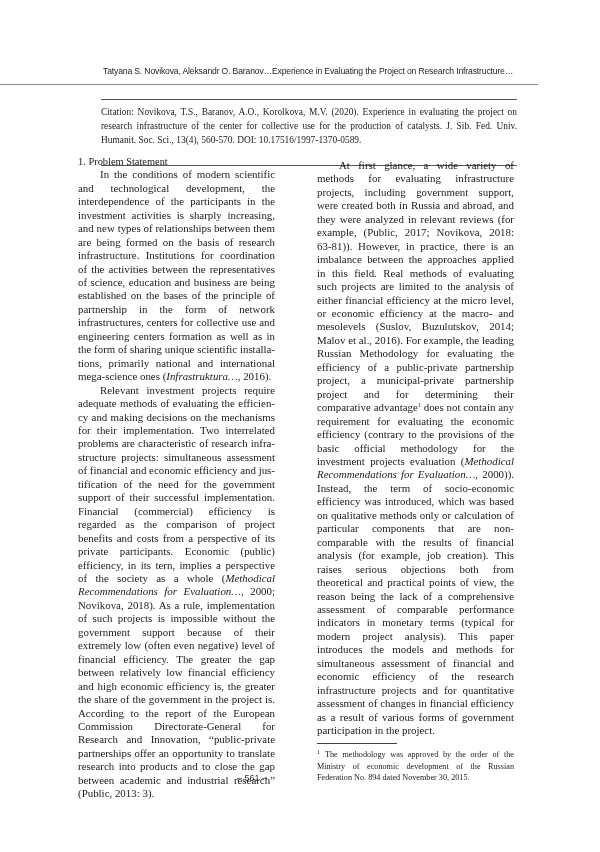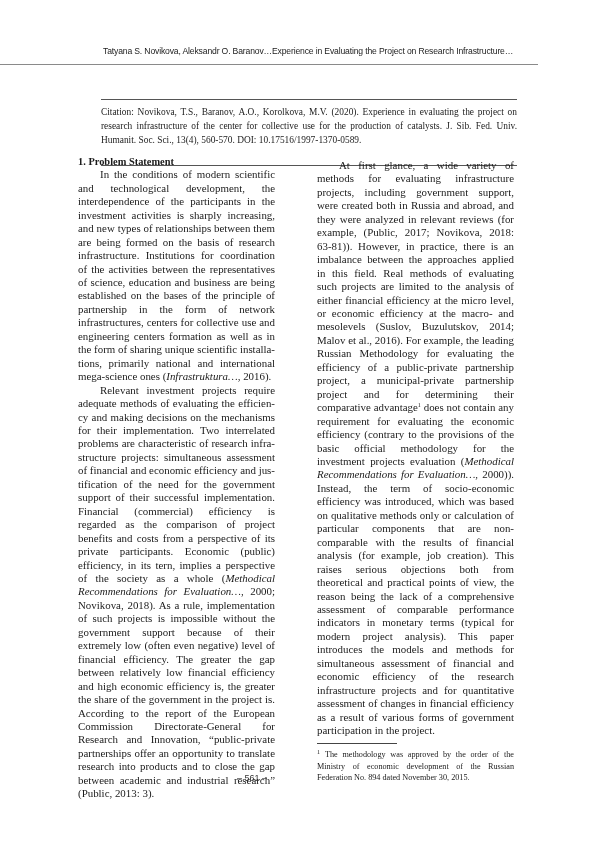--- a/index.html
+++ b/index.html
@@ -1,29 +1,29 @@
 <!DOCTYPE html>
 <html><head>
 <meta charset="utf-8">
 <style>
   html, body { margin: 0; padding: 0; background: #ffffff; }
   body { width: 600px; height: 852px; position: relative; overflow: hidden;
          font-family: "Liberation Serif", serif; color: #1a1a1a; }
-  .running-head { position: absolute; left: 0; top: 44px; width: 538px; height: 20px;
+  .running-head { position: absolute; left: 0; top: 64px; width: 538px; height: 20px;
                   border-bottom: 1px solid #8a8a8a; }
   .running-head span { position: absolute; left: 103px; top: 2px; font-family: "Liberation Sans", sans-serif;
                        font-size: 8.6px; letter-spacing: -0.15px; color: #222; white-space: nowrap; }
   .citation { position: absolute; left: 101px; top: 99px; width: 416px;
               border-top: 1px solid #555; border-bottom: 1px solid #555;
               padding: 6px 0 18px 0; font-size: 9.4px; line-height: 13.8px; text-align: justify; color: #222; }
   .col { position: absolute; top: 155px; width: 197px; font-size: 10.9px; line-height: 13.45px;
          text-align: justify; hyphens: manual; }
   .col-left { left: 78px; }
   .col-right { left: 317px; top: 159px; }
-  .heading { font-weight: bold; font-size: 10.4px; margin: 0; line-height: 13.4px; }
+  .heading { font-weight: normal; font-size: 10.4px; margin: 0; line-height: 13.4px; }
   p { margin: 0; text-indent: 22px; }
   i { font-style: italic; }
   sup { font-size: 6px; line-height: 0; vertical-align: 4px; }
   .fn-rule { width: 80px; border-top: 1px solid #444; margin-top: 6px; margin-bottom: 3px; }
   .footnote { font-size: 8.2px; line-height: 11.3px; text-align: justify; text-indent: 0; }
   .footnote .fn-mark { font-size: 6px; vertical-align: 3px; margin-right: 5px; }
   .page-number { position: absolute; left: 0; width: 504px; top: 773px; text-align: center;
                  font-family: "Liberation Sans", sans-serif; font-size: 9px; color: #333; }
 </style>
 </head>

